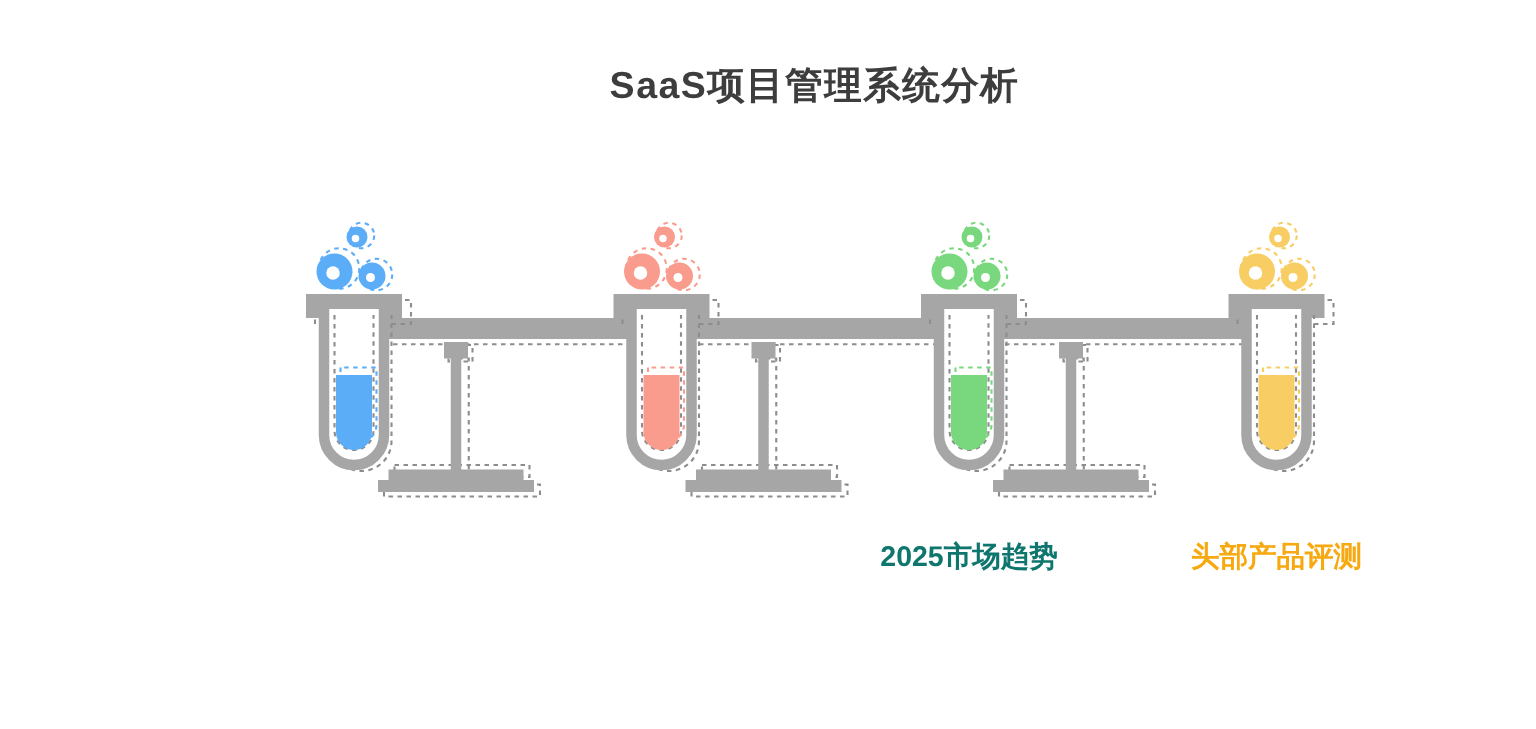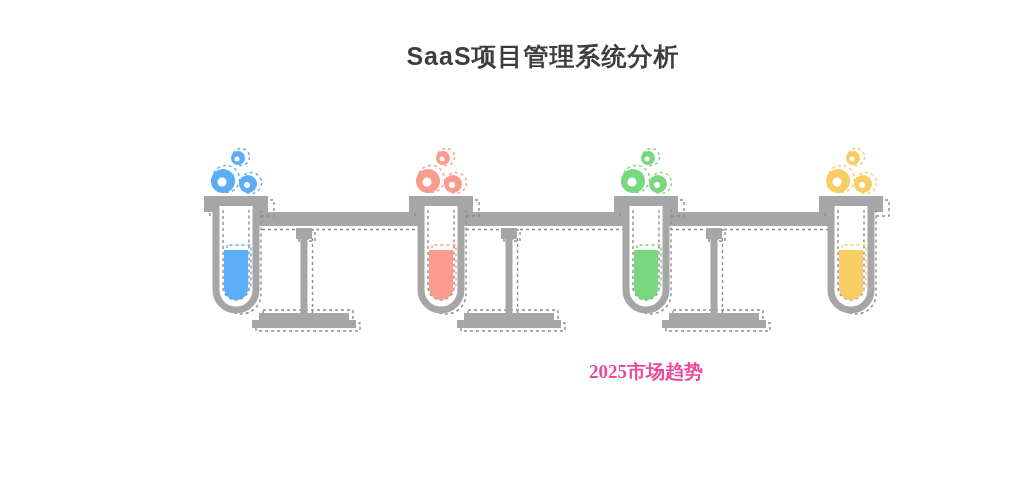--- a/index.html
+++ b/index.html
@@ -147,19 +147,20 @@
       <circle cx="862" cy="45" r="3" fill="#ffffff"></circle>
       <circle cx="866" cy="43" r="10.5" fill="none" stroke="#f8cd64" stroke-width="1.4" stroke-dasharray="3 3"></circle>
       <circle cx="853" cy="18" r="7" fill="#f8cd64"></circle>
       <circle cx="852" cy="19" r="2.5" fill="#ffffff"></circle>
       <circle cx="856" cy="17" r="8.5" fill="none" stroke="#f8cd64" stroke-width="1.4" stroke-dasharray="3 3"></circle>
     </svg>
 
 
 
   <div class="col" style="left:646px">
-    <h2 style="color: #ec4899; font-family: Liberation Serif, serif;">2025市场趋势</h2>
+    <h2 style="color: #0f766e;">2025市场趋势</h2>
   </div>
 
   <div class="col" style="left:851px">
+    <h2 style="color: rgb(247, 169, 17);">头部产品评测</h2>
   </div>
 
 </div>
 
 </body></html>

